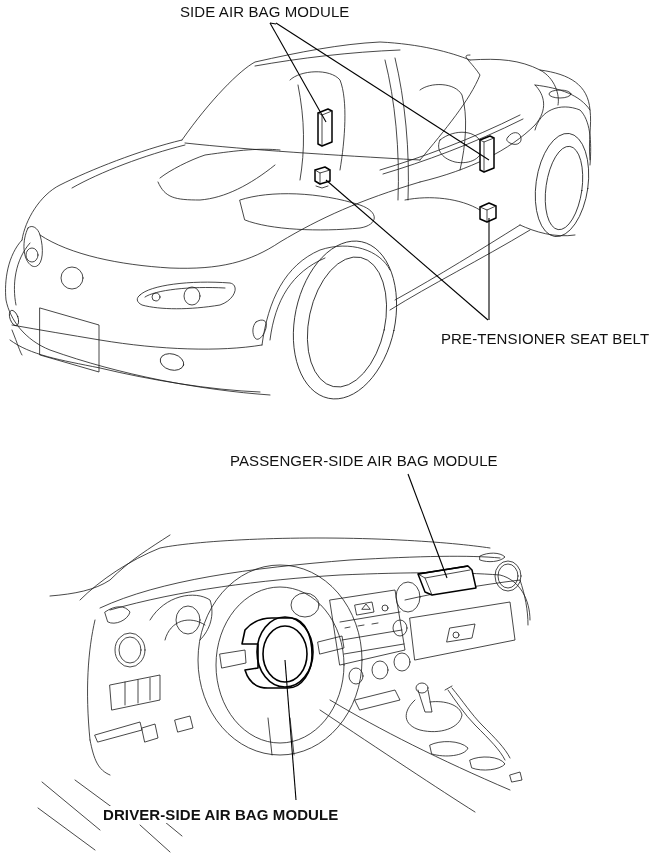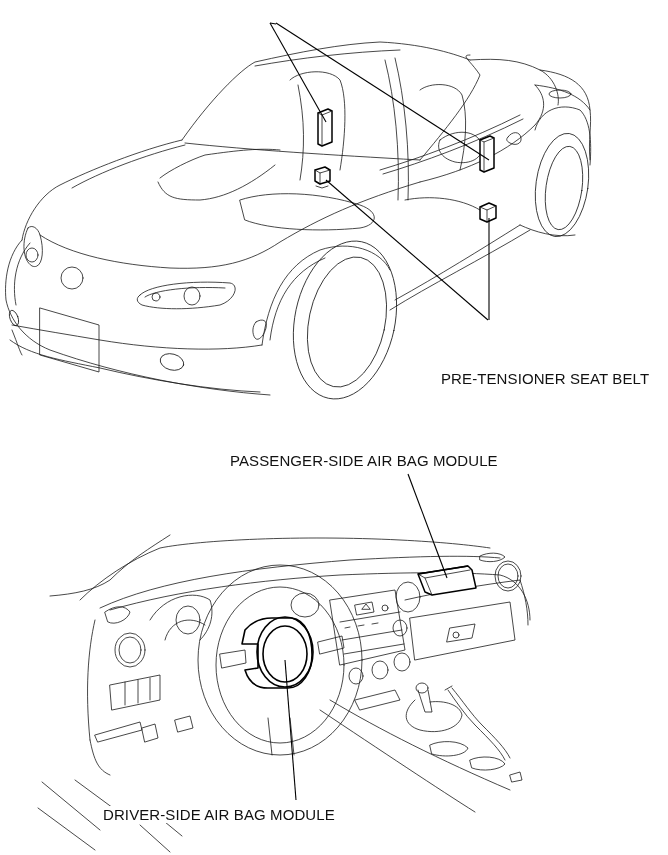--- a/index.html
+++ b/index.html
@@ -216,17 +216,18 @@
   </g>
 
   <g>
     <path class="leader" d="M408,474 L447,578"></path>
   </g>
   <g>
     <path class="leader" d="M285,660 L296,800"></path>
   </g>
 </svg>
 
-<div class="lbl" style="left:441px; top:330px;margin-top:40px;">PRE-TENSIONER SEAT BELT</div>
+<div class="lbl" style="left:180px; top:3px;">SIDE AIR BAG MODULE</div>
+<div class="lbl" style="left:441px; top:330px;">PRE-TENSIONER SEAT BELT</div>
 <div class="lbl" style="left:210px; top:452px;margin-left:20px;">PASSENGER-SIDE AIR BAG MODULE</div>
-<div class="lbl" style="left:103px; top:806px;">DRIVER-SIDE AIR BAG MODULE</div>
+<div class="lbl" style="left:103px; top:806px;font-weight:bold;">DRIVER-SIDE AIR BAG MODULE</div>
 
 </div>
 
 </body></html>

